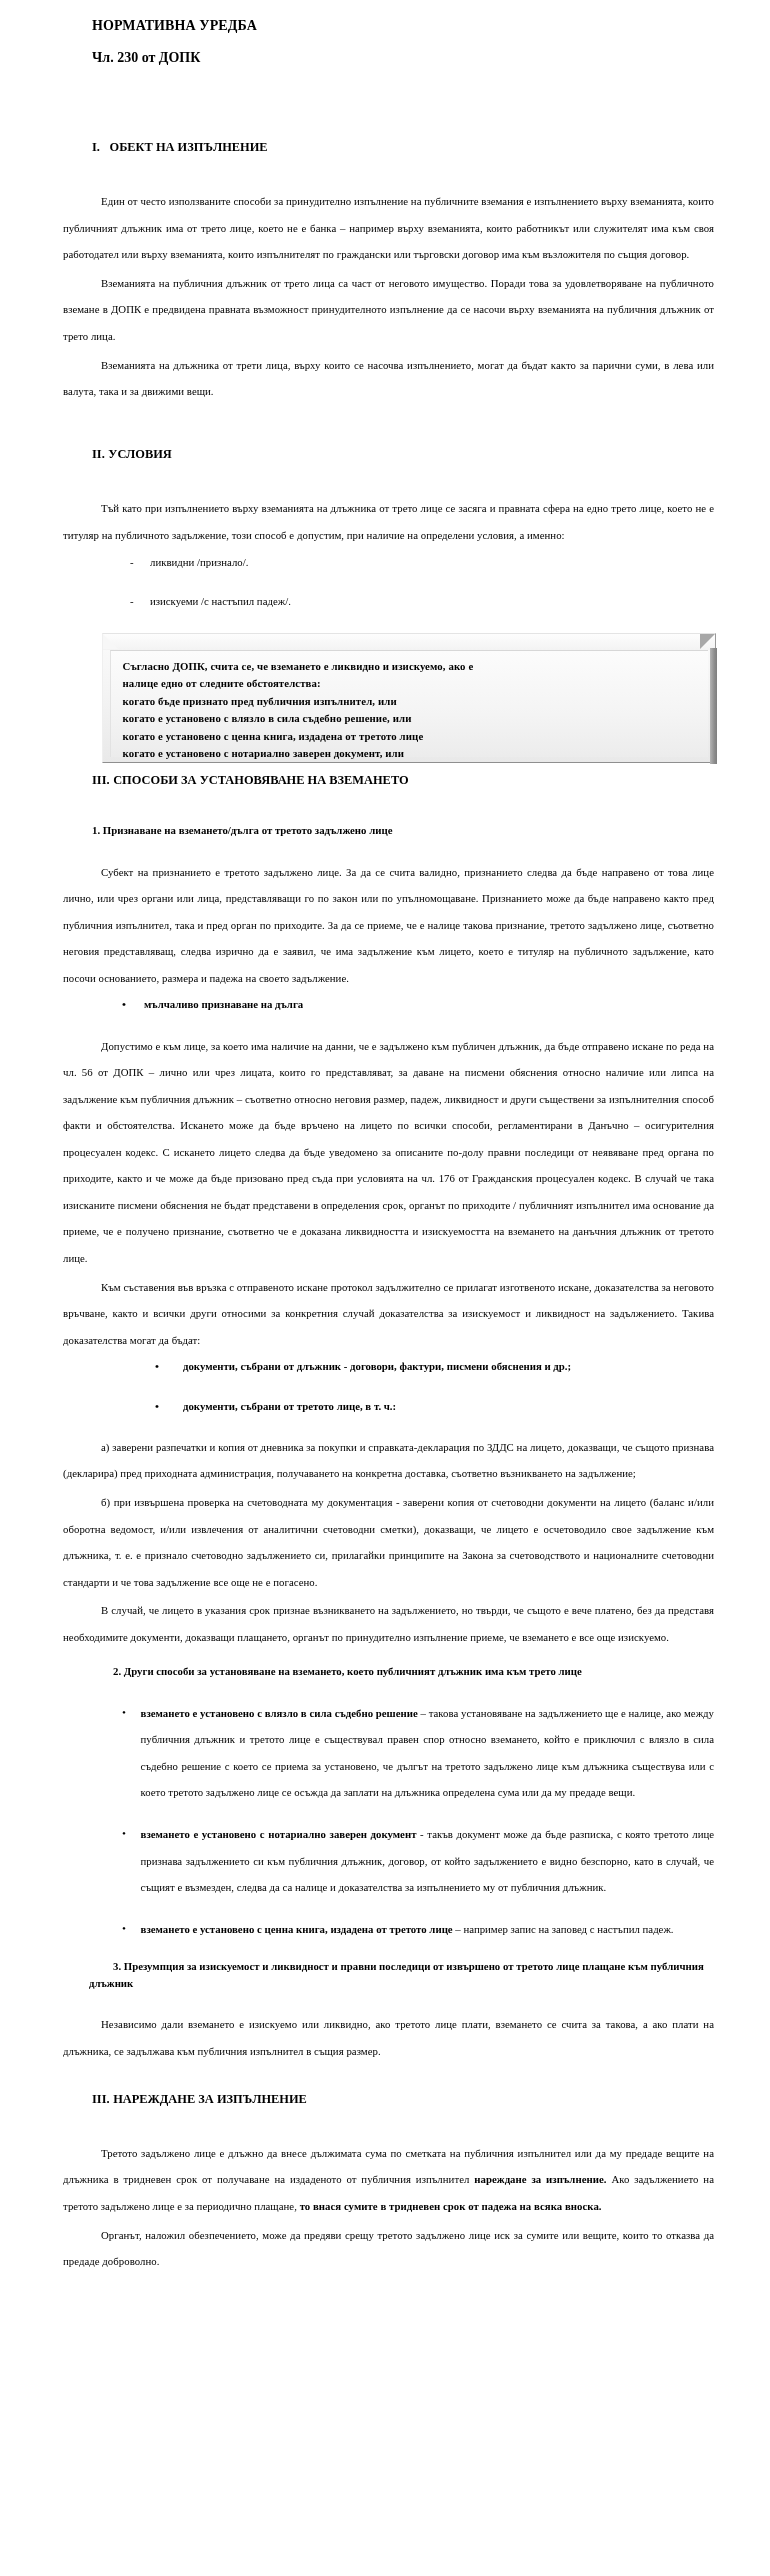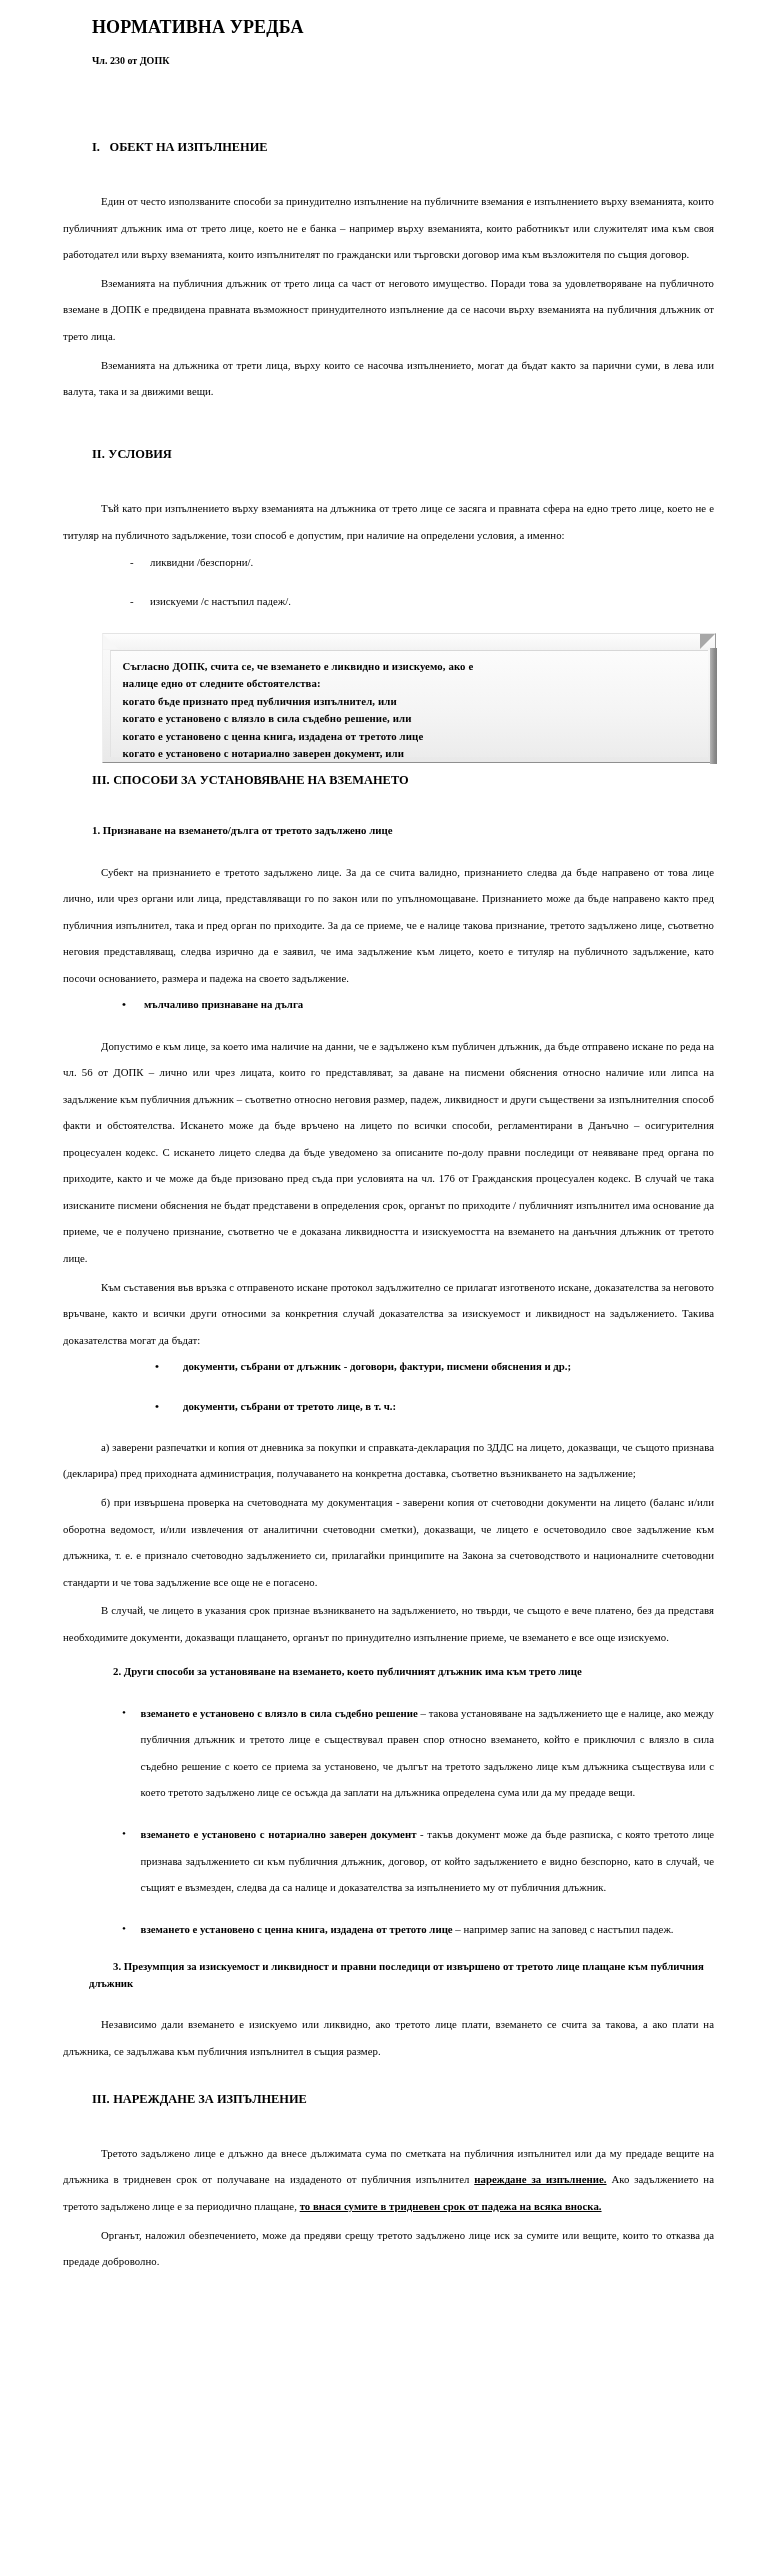--- a/index.html
+++ b/index.html
@@ -16,28 +16,28 @@
     position: relative;
     width: 771px;
     min-height: 3099px;
     margin: 0 auto;
     background: #ffffff;
     box-sizing: border-box;
     padding: 17.5px 57px 20.6px 63px;
   }
   
   .doc-title {
-    font-size: 18px;
+    font-size: 14px;
     font-weight: bold;
     letter-spacing: 0.1px;
     margin: 0 0 17.5px 29px;
     line-height: 1.1;
   }
   .doc-subtitle {
-    font-size: 10px;
+    font-size: 14px;
     font-weight: bold;
     margin: 0 0 49px 29px;
     line-height: 1.1;
   }
   .section-head {
     font-size: 12.4px;
     font-weight: bold;
     margin: 0 0 34px 29px;
     line-height: 1.15;
   }
@@ -181,21 +181,21 @@
   }
   .callout-shadow-right {
     position: absolute;
     top: 14.4px;
     right: -1px;
     width: 7.2px;
     bottom: -1px;
     background: linear-gradient(90deg, #b4b4b4 0%, #8e8e8e 60%, #7e7e7e 100%);
   }
   
-  .b { font-weight: bold; text-decoration: underline; }
+  .b { font-weight: bold; }
 </style>
 </head>
 <body>
 
 <div class="page">
 
   <h1 class="doc-title">НОРМАТИВНА УРЕДБА</h1>
   <h2 class="doc-subtitle">Чл. 230 от ДОПК</h2>
 
   <div class="spacer-md"></div>
@@ -210,21 +210,21 @@
 
   <div class="spacer-md"></div>
 
   <h3 class="section-head tight-num">
     <span class="numeral">II.</span><span>УСЛОВИЯ</span>
   </h3>
 
   <p class="body">Тъй като при изпълнението върху вземанията на длъжника от трето лице се засяга и правната сфера на едно трето лице, което не е титуляр на публичното задължение, този способ е допустим, при наличие на определени условия, а именно:</p>
 
   <ul class="dash-list">
-    <li>ликвидни /безспорни/.</li>
+    <li>ликвидни /признало/.</li>
     <li>изискуеми /с настъпил падеж/.</li>
   </ul>
 
   <div class="callout-wrap">
     <div class="callout-outer">
       <div class="callout-bevel-top"></div>
       <div class="callout-inner">
         <p>Съгласно ДОПК, счита се, че вземането е ликвидно и изискуемо, ако е</p>
         <p>налице едно от следните обстоятелства:</p>
         <p>когато бъде признато пред публичния изпълнител, или</p>

